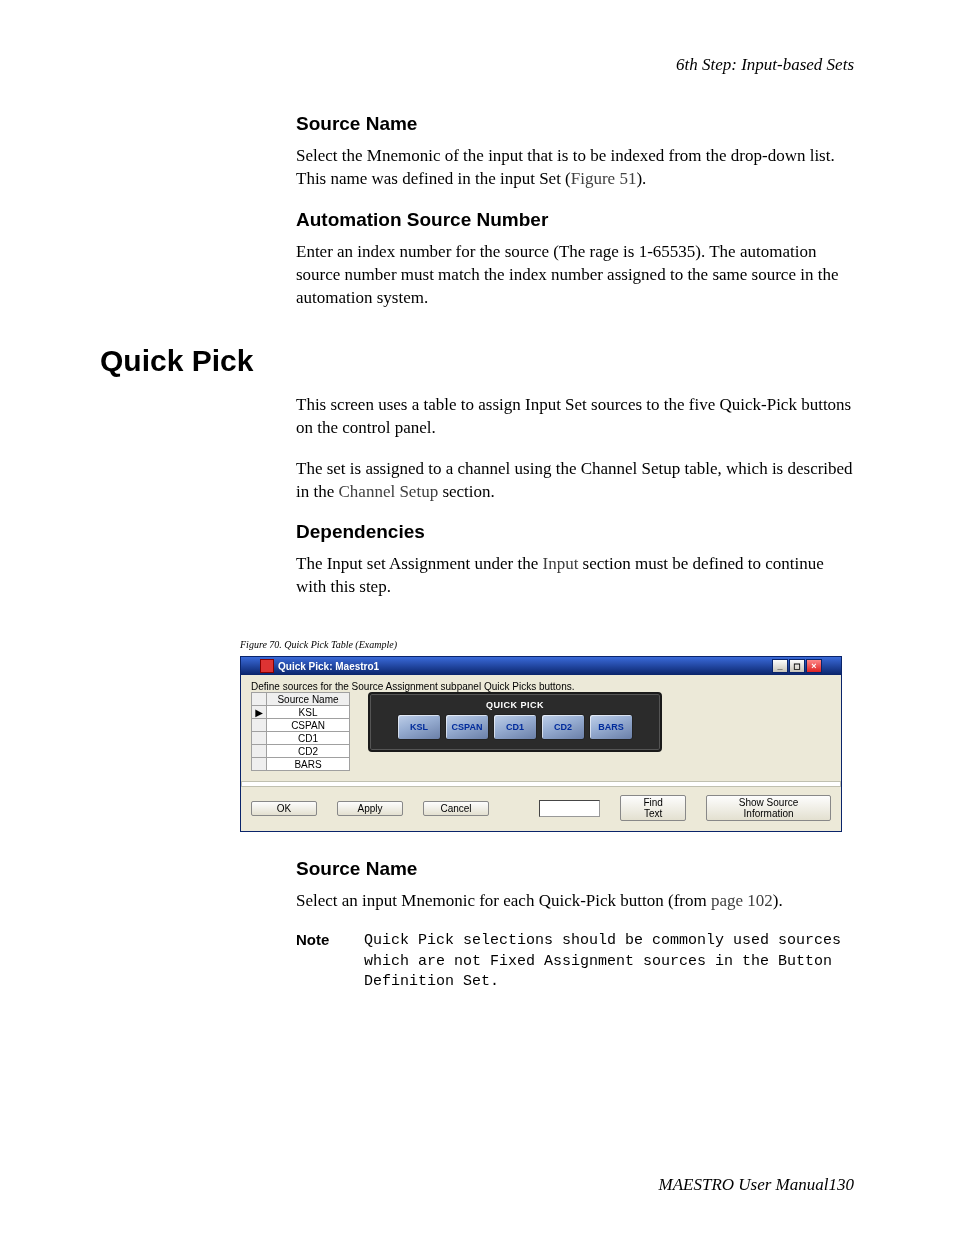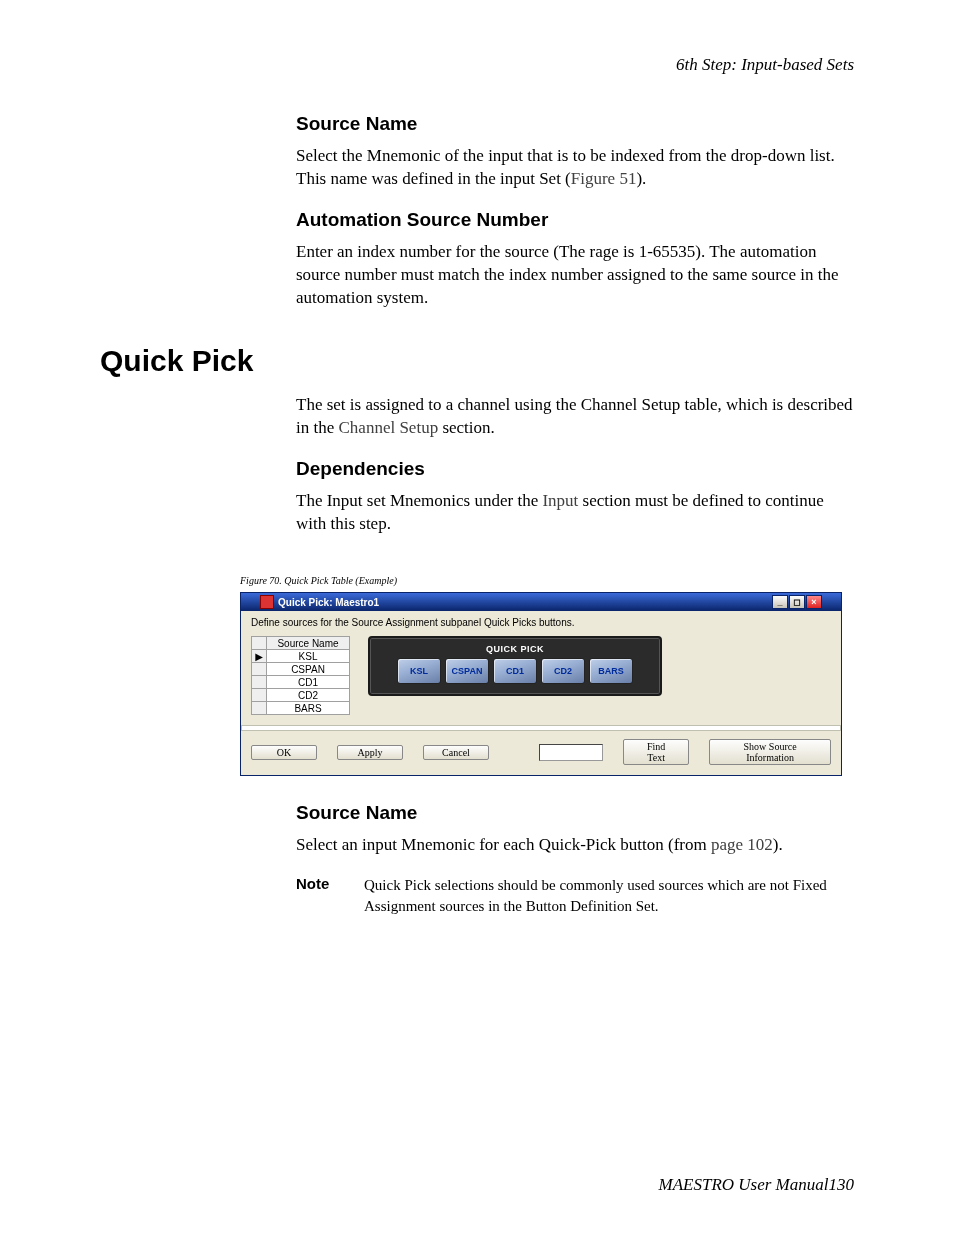--- a/index.html
+++ b/index.html
@@ -89,21 +89,21 @@
     width: 16px; height: 14px;
     background: linear-gradient(#fdfdfd,#c8c4b8);
     border: 1px solid #0a246a;
     margin-left: 1px;
     display: flex; align-items: center; justify-content: center;
     font-family: Arial; font-size: 9px; color: #000;
     box-sizing: border-box;
   }
   .winbtn.close { background: linear-gradient(#f88,#d22); color:#fff; font-weight:bold;}
   .win-body { padding: 6px 10px 10px 10px; }
-  .instr { font-size: 10px; color: #000; margin-bottom: 8px; }
+  .instr { font-size: 10px; color: #000; }
   .midrow { display: flex; gap: 18px; align-items:flex-start; }
   .grid {
     border-collapse: collapse;
     background: #fff;
     font-size: 10px;
   }
   .grid th, .grid td {
     border: 1px solid #a0a0a0;
     padding: 0 6px;
     height: 12px;
@@ -146,40 +146,40 @@
   }
 
   .divider { height: 4px; background: #fff; border:1px solid #c0c0b0; margin: 10px -10px 8px -10px;}
   .btnrow { display:flex; align-items:center; gap: 20px; font-size:10px;}
   .wbtn {
     border: 1px solid #888;
     border-radius: 2px;
     background: linear-gradient(#fdfdfd,#e3e0d0);
     padding: 1px 14px;
     font-size: 10px;
-    font-family: Liberation Serif, serif;
+    font-family: Liberation Sans, sans-serif;
     min-width: 36px;
     text-align:center;
   }
   .txtin {
     border: 1px inset #999;
     background:#fff;
     height: 15px; width: 70px;
   }
 
   
   .note-row { display:flex; gap: 20px; margin-top: 4px;}
   .note-label {
     font-family: "Arial Narrow", Arial, Helvetica, sans-serif;
     font-weight: bold; font-stretch: condensed;
     font-size: 15px;
     min-width: 48px;
   }
   .note-body {
-    font-family: Liberation Serif, serif;
+    font-family: Liberation Mono, monospace;
     font-size: 15px;
     line-height: 1.35;
   }
 
   .footer {
     position: absolute;
     bottom: 40px; left: 100px; right: 100px;
     display:flex; justify-content: flex-end;
     font-style: italic;
     font-size: 17px;
@@ -200,27 +200,28 @@
 
     <div class="h3">Automation Source Number</div>
     <p class="para">Enter an index number for the source (The rage is 1-65535). The automation source number must match the index number assigned to the same source in the automation system.</p>
   </div>
 
   <div class="h1-row">
     <div class="h1">Quick Pick</div>
   </div>
 
   <div class="body-col">
+    <p class="para">This screen uses a table to assign Input Set sources to the five Quick-Pick buttons on the control panel.</p>
     <p class="para">
       <span>The set is assigned to a channel using the Channel Setup table, which is described in the </span><span class="link">Channel Setup</span><span> section.</span>
     </p>
 
     <div class="h3">Dependencies</div>
     <p class="para">
-      <span>The Input set Mnemonics under the </span><span class="link">Input</span><span> section must be defined to continue with this step.</span>
+      <span>The Input set Assignment under the </span><span class="link">Input</span><span> section must be defined to continue with this step.</span>
     </p>
   </div>
 
   <div style="margin-left:140px;">
     <div class="fig-caption">Figure 70.  Quick Pick Table (Example)</div>
 
     <div class="win">
       <div class="titlebar">
         <span class="win-icon"></span>
         <span>Quick Pick: Maestro1</span>

